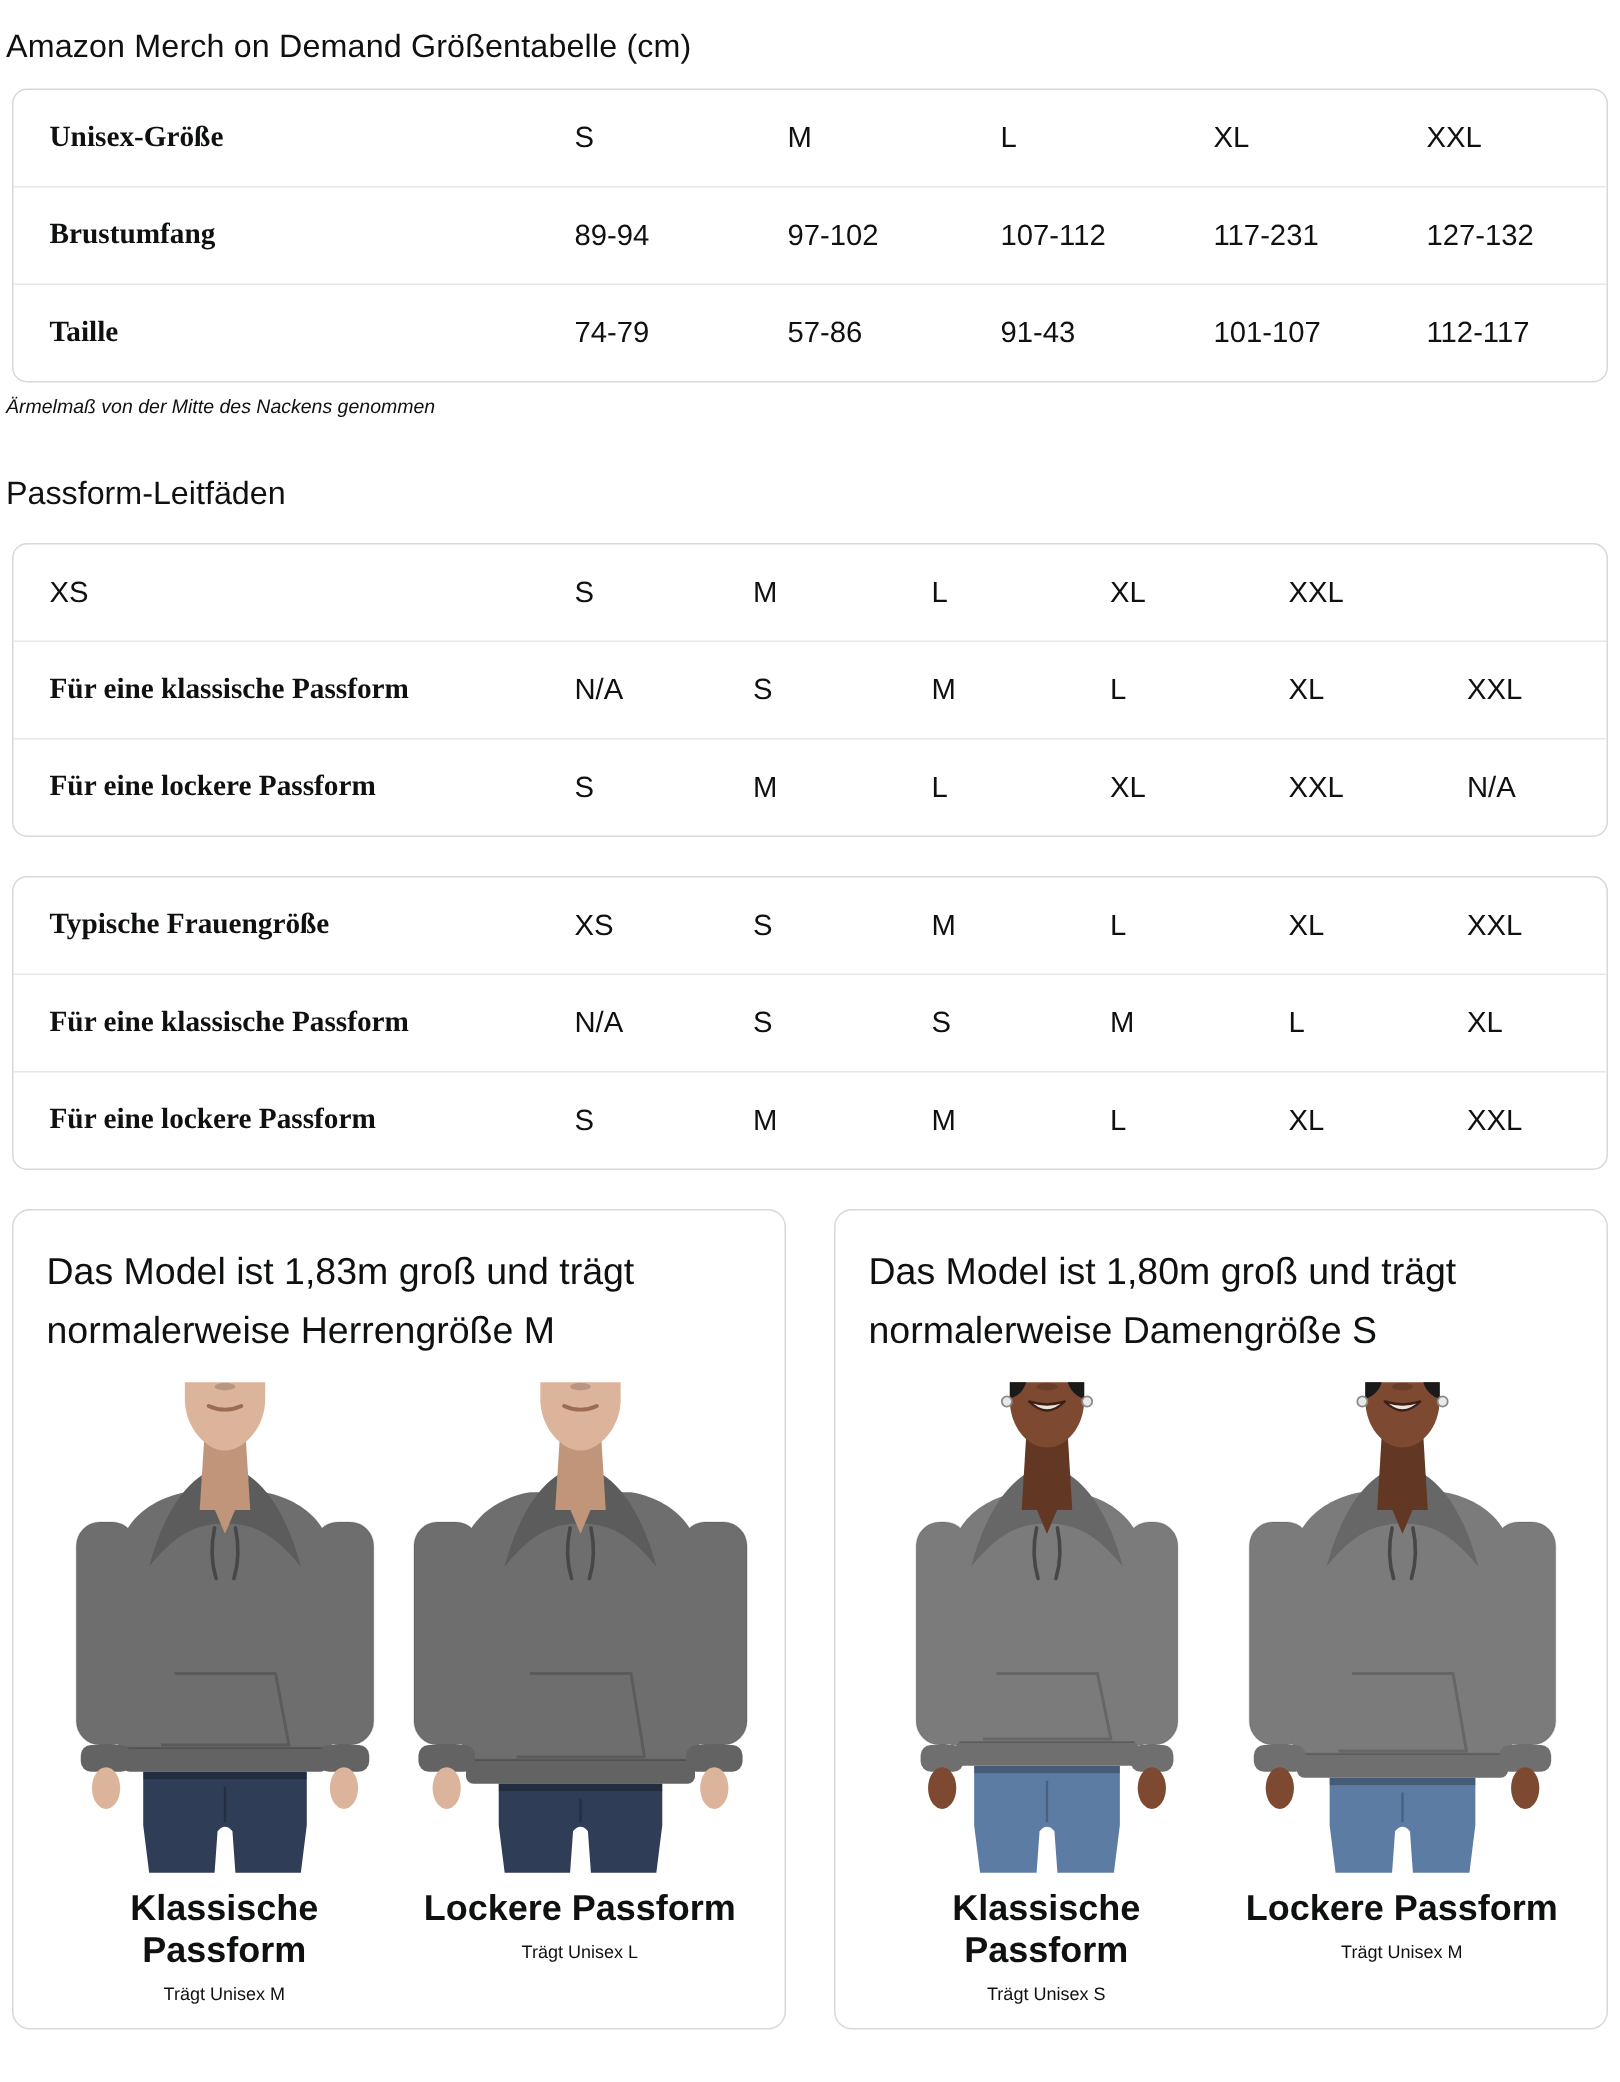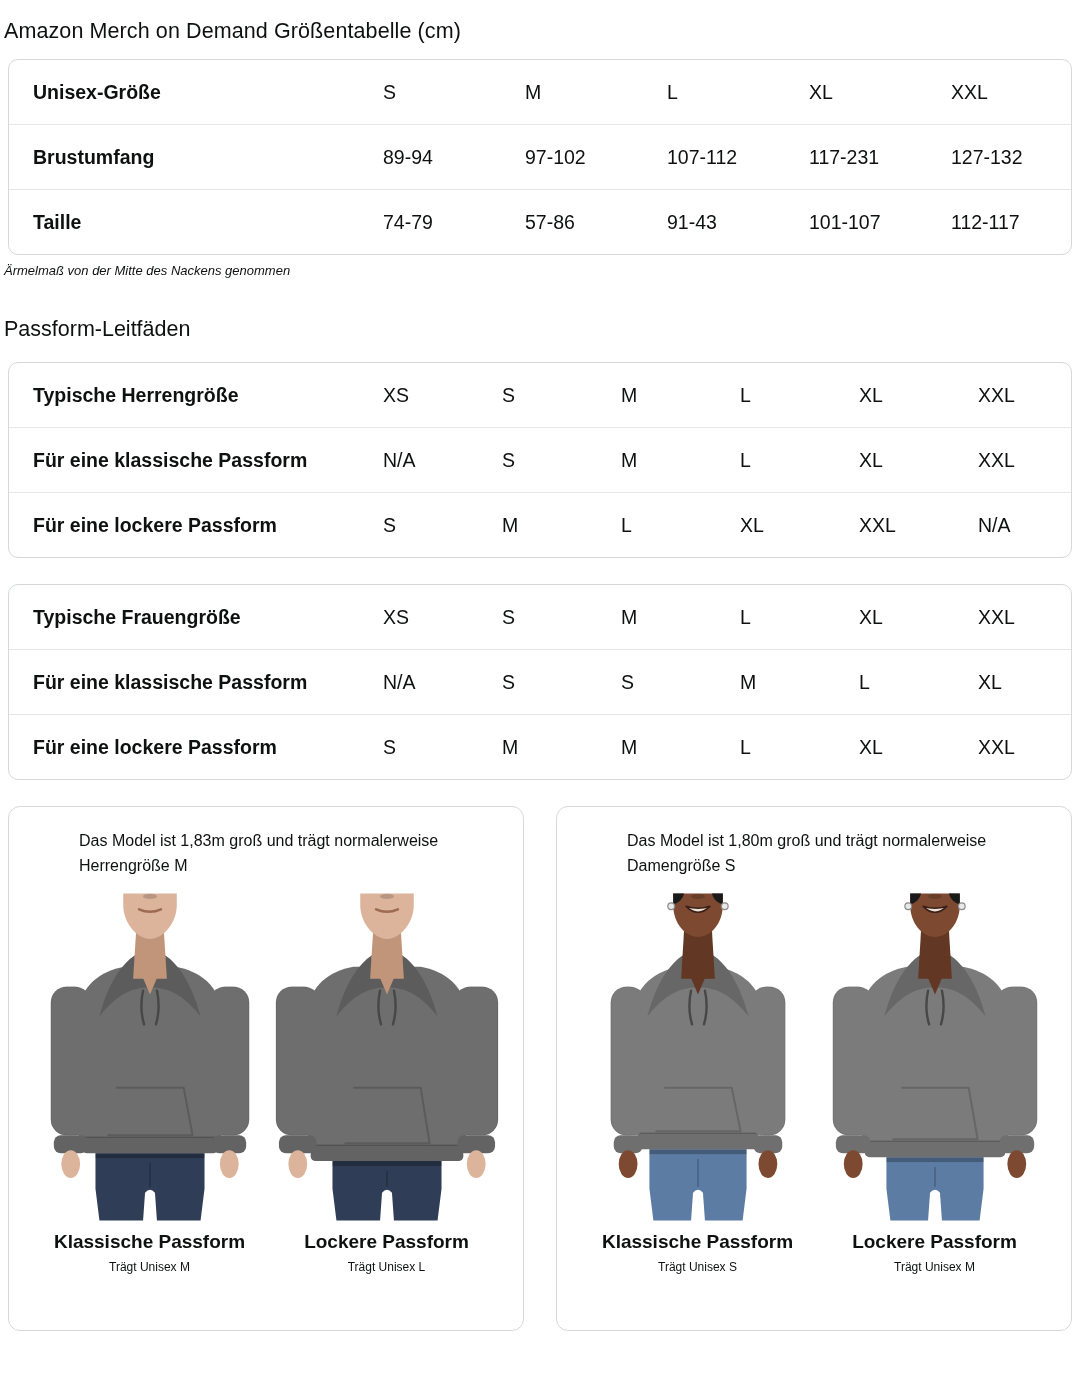--- a/index.html
+++ b/index.html
@@ -6,36 +6,36 @@
   body{width:1080px;height:1388px;overflow:hidden;
        font-family:"Liberation Sans","DejaVu Sans",sans-serif;color:var(--text,#0f1111);}
   .page{padding:0 4px;}
   .title{font-size:21.5px;font-weight:400;padding-top:19px;margin:0 0 15px 0;letter-spacing:.1px;}
   .tbl{margin:0 4px;border:1px solid var(--table-border,#d5d9d9);border-radius:10px;background:#fff;}
   .trow{display:grid;height:64px;align-items:center;padding-left:24px;
         border-top:1px solid var(--row-separator,#e7e7e9);font-size:19.5px;}
   .trow:first-child{border-top:none;}
   .tbl.five .trow{grid-template-columns:350px repeat(5,142px);}
   .tbl.six  .trow{grid-template-columns:350px repeat(6,119px);}
-  .tlabel{font-weight:700;}
+  .tlabel{font-weight:700;font-family:Liberation Serif, serif;}
   .tcell{font-weight:400;}
   .note{font-size:13px;margin:8px 0 0 0;font-style:italic;}
   .heading{font-size:21.5px;margin:39px 0 0 0;}
   .tbl.mens{margin-top:20px;}
   .tbl.womens{margin-top:26px;}
   .cards{display:flex;gap:32px;margin:26px 4px 0 4px;}
   .card{flex:1;box-sizing:border-box;min-height:525px;
         border:1px solid var(--table-border,#d5d9d9);border-radius:12px;
         padding:22px 18px 16px 22px;}
-  .card-desc{font-size:16px;line-height:1.55;max-width:420px;margin-left:48px;}
+  .card-desc{font-size:25px;line-height:1.55;max-width:420px;}
   .models-row{display:flex;margin-top:14px;}
   .model{flex:1;display:flex;flex-direction:column;align-items:center;}
   .model-figure{width:228px;height:330px;}
   .model-figure svg{display:block;}
-  .cap-bold{font-size:19px;font-weight:700;margin-top:8px;text-align:center;}
+  .cap-bold{font-size:24px;font-weight:700;margin-top:8px;text-align:center;}
   .cap-sub{font-size:12px;font-weight:400;margin-top:7px;text-align:center;}
 </style>
 </head>
 <body>
 
 <div class="page">
 
   <div class="title">Amazon Merch on Demand Größentabelle (cm)</div>
 
   <div class="tbl five">
@@ -64,21 +64,20 @@
         <span class="tcell">112-117</span>
       </div>
     </div>
 
   <div class="note">Ärmelmaß von der Mitte des Nackens genommen</div>
 
   <div class="heading">Passform-Leitfäden</div>
 
   <div class="tbl six mens">
       <div class="trow">
-        <span class="tlabel">Typische Herrengröße</span>
         <span class="tcell">XS</span>
         <span class="tcell">S</span>
         <span class="tcell">M</span>
         <span class="tcell">L</span>
         <span class="tcell">XL</span>
         <span class="tcell">XXL</span>
       </div>
       <div class="trow">
         <span class="tlabel">Für eine klassische Passform</span>
         <span class="tcell">N/A</span>

